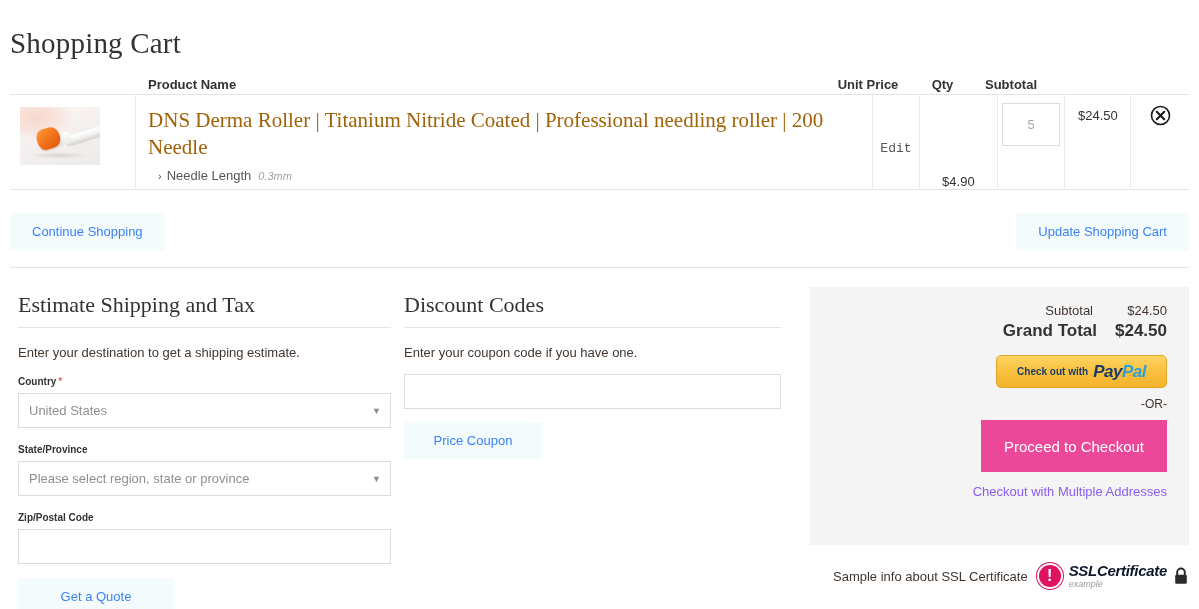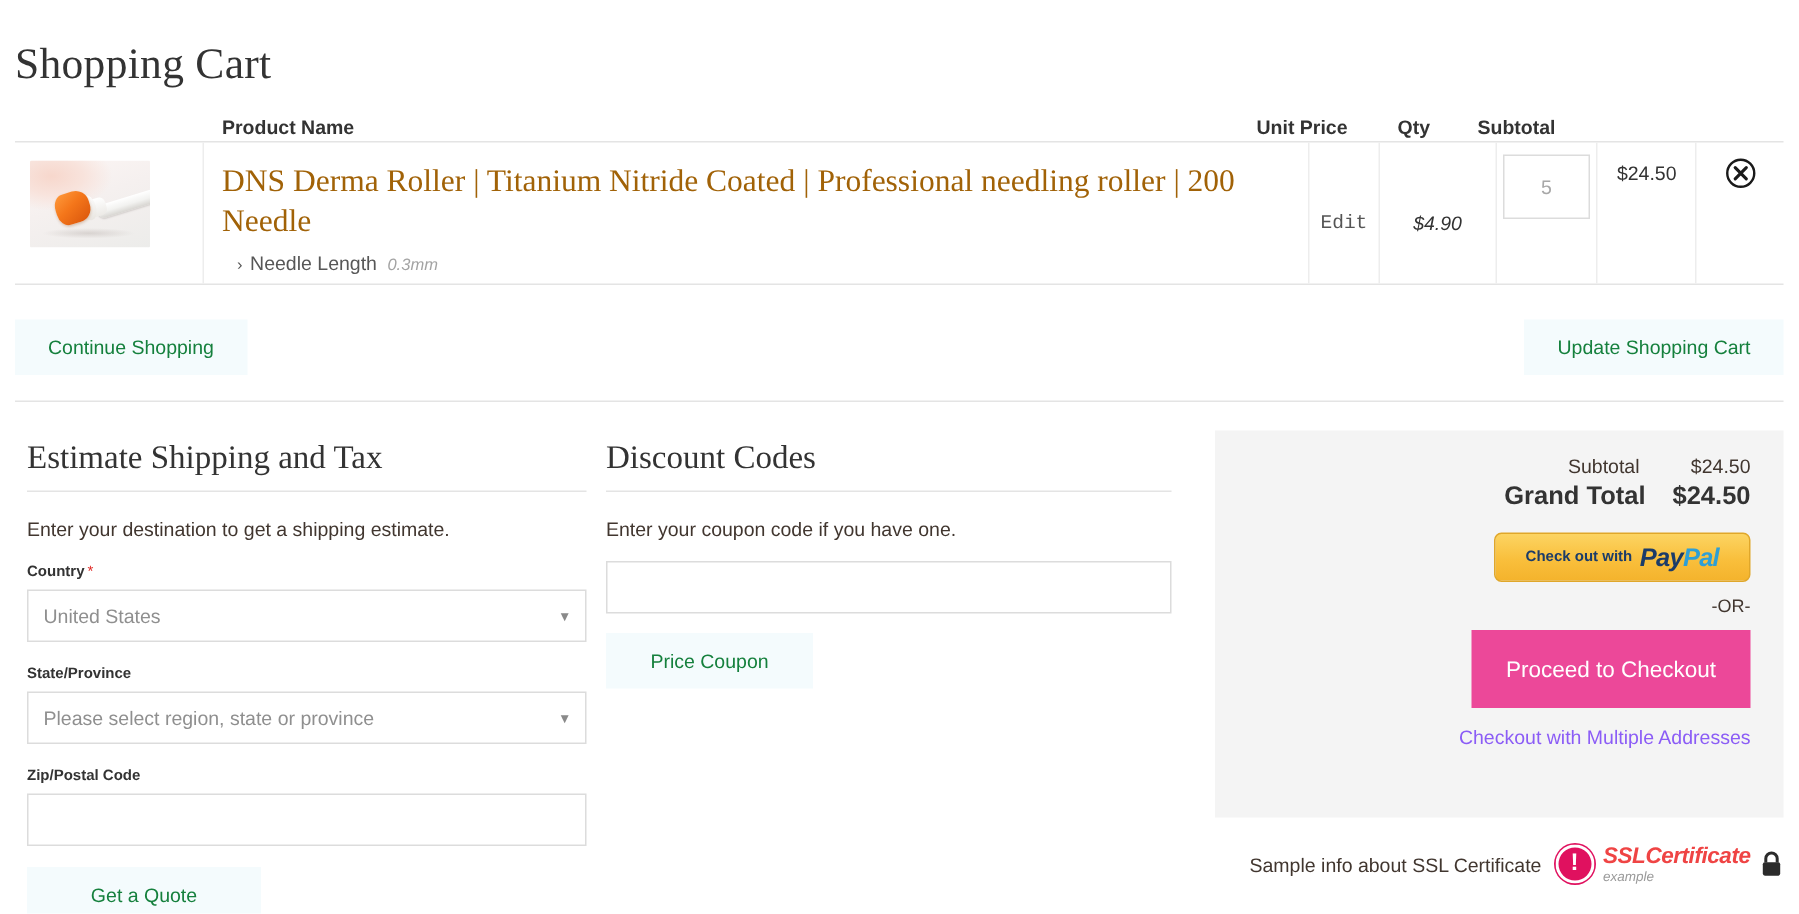--- a/index.html
+++ b/index.html
@@ -135,21 +135,21 @@
     gap: 7px;
     padding-left: 10px;
   }
   .opt-chevron { font-size: 11px; color: #555; margin-right: -2px; }
   .opt-label { font-size: 13px; color: #575757; }
   .opt-value { font-size: 11px; color: #a3a3a3; font-style: italic; }
 
   .c-edit { width: 48px; align-items: center; justify-content: center; padding-top: 13px; font-family: Liberation Mono, monospace; }
   .edit-link { font-size: 13px; color: #555555; text-decoration: none; cursor: pointer; }
 
-  .c-price { width: 80px; align-items: center; justify-content: center; padding-top: 13px; font-style: italic; }
+  .c-price { width: 80px; align-items: flex-end; justify-content: center; padding-top: 13px; }
   .c-qty { width: 69px; align-items: flex-start; justify-content: center; padding-top: 8px; }
   .c-subtotal { width: 68px; align-items: flex-start; justify-content: center; padding-top: 13px; }
   .money { font-size: 13px; color: #333333; }
 
   .qty-input {
     width: 58px; height: 43px;
     border: 1px solid #dcdcdc;
     background: #fff;
     text-align: center;
     font-family: "Liberation Sans", sans-serif;
@@ -170,21 +170,21 @@
     position: absolute;
     left: 10px; top: 206px;
     width: 1179px; height: 62px;
     border-bottom: 1px solid #e4e4e4;
   }
   .btn-soft {
     background: #f4fbfd;
     border: none;
     font-family: "Liberation Sans", sans-serif;
     font-size: 13px;
-    color: #15803d;
+    color: #3b82f6;
     cursor: pointer;
     padding: 0 22px;
     height: 37px;
     line-height: 37px;
   }
   .btn-continue { position: absolute; left: 0; top: 7px; min-width: 136px; }
   .btn-update   { position: absolute; right: 0; top: 7px; min-width: 152px; }
 
   
   .col-shipping { position: absolute; left: 18px; top: 292px; width: 373px; }
@@ -321,21 +321,21 @@
   .ssl-text { font-size: 13px; color: #41362f; }
   .ssl-badge { display: flex; align-items: center; gap: 6px; }
   .ssl-mark {
     width: 26px; height: 26px; border-radius: 50%;
     background: #e0115f;
     display: flex; align-items: center; justify-content: center;
     box-shadow: inset 0 0 0 2px #ffffff, 0 0 0 1px #e0115f;
   }
   .ssl-mark span { color: #ffffff; font-size: 16px; font-weight: bold; line-height: 1; }
   .ssl-words { display: flex; flex-direction: column; line-height: 1; }
-  .ssl-name { font-size: 15px; font-weight: bold; font-style: italic; color: #ef4444; letter-spacing: -0.3px; }
+  .ssl-name { font-size: 15px; font-weight: bold; font-style: italic; color: #0f172a; letter-spacing: -0.3px; }
   .ssl-sub { font-size: 9px; color: #9a9a9a; font-style: italic; margin-top: 2px; }
 </style>
 </head>
 <body>
 
 <div class="page">
 
   <h1 class="page-title">Shopping Cart</h1>
 
   <div class="cart-table">

